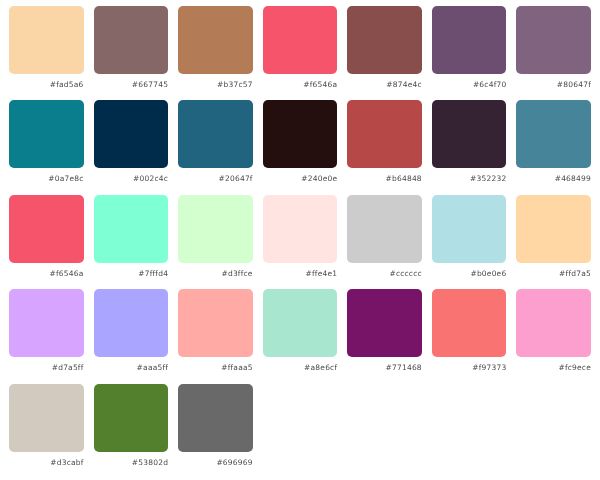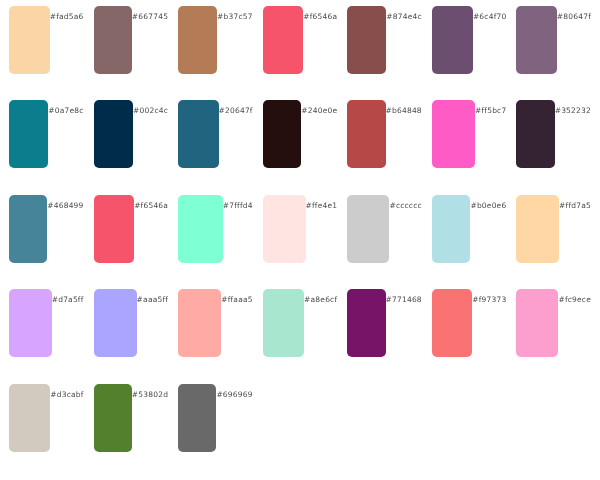--- a/index.html
+++ b/index.html
@@ -20,21 +20,22 @@
     grid-template-columns: repeat(7, 1fr);
     grid-template-rows: repeat(5, 1fr);
     width: 600px;
     height: 480px;
     box-sizing: border-box;
     padding: 6px 4px 2px 4px;
   }
 
   .swatch-cell {
     display: flex;
-    align-items: flex-start;
+    flex-direction: column;
+    align-items: flex-end;
     justify-content: flex-start;
     box-sizing: border-box;
     padding: 0 5px;
   }
 
   .swatch-chip {
     width: 100%;
     height: 68px;
     border-radius: 5px;
     box-sizing: border-box;
@@ -97,38 +98,38 @@
     </div>
     <div class="swatch-cell">
       <div class="swatch-chip" style="background-color: rgb(36, 14, 14);"></div>
       <div class="swatch-label">#240e0e</div>
     </div>
     <div class="swatch-cell">
       <div class="swatch-chip" style="background-color: rgb(182, 72, 72);"></div>
       <div class="swatch-label">#b64848</div>
     </div>
     <div class="swatch-cell">
-      <div class="swatch-chip" style="background-color: rgb(255, 91, 199);"></div>
-      <div class="swatch-label">#ff5bc7</div>
-    </div>
-    <div class="swatch-cell">
       <div class="swatch-chip" style="background-color: rgb(53, 34, 50);"></div>
       <div class="swatch-label">#352232</div>
     </div>
     <div class="swatch-cell">
       <div class="swatch-chip" style="background-color: rgb(70, 132, 153);"></div>
       <div class="swatch-label">#468499</div>
     </div>
     <div class="swatch-cell">
       <div class="swatch-chip" style="background-color: rgb(246, 84, 106);"></div>
       <div class="swatch-label">#f6546a</div>
     </div>
     <div class="swatch-cell">
       <div class="swatch-chip" style="background-color: rgb(127, 255, 212);"></div>
       <div class="swatch-label">#7fffd4</div>
+    </div>
+    <div class="swatch-cell">
+      <div class="swatch-chip" style="background-color: rgb(211, 255, 206);"></div>
+      <div class="swatch-label">#d3ffce</div>
     </div>
     <div class="swatch-cell">
       <div class="swatch-chip" style="background-color: rgb(255, 228, 225);"></div>
       <div class="swatch-label">#ffe4e1</div>
     </div>
     <div class="swatch-cell">
       <div class="swatch-chip" style="background-color: rgb(204, 204, 204);"></div>
       <div class="swatch-label">#cccccc</div>
     </div>
     <div class="swatch-cell">

